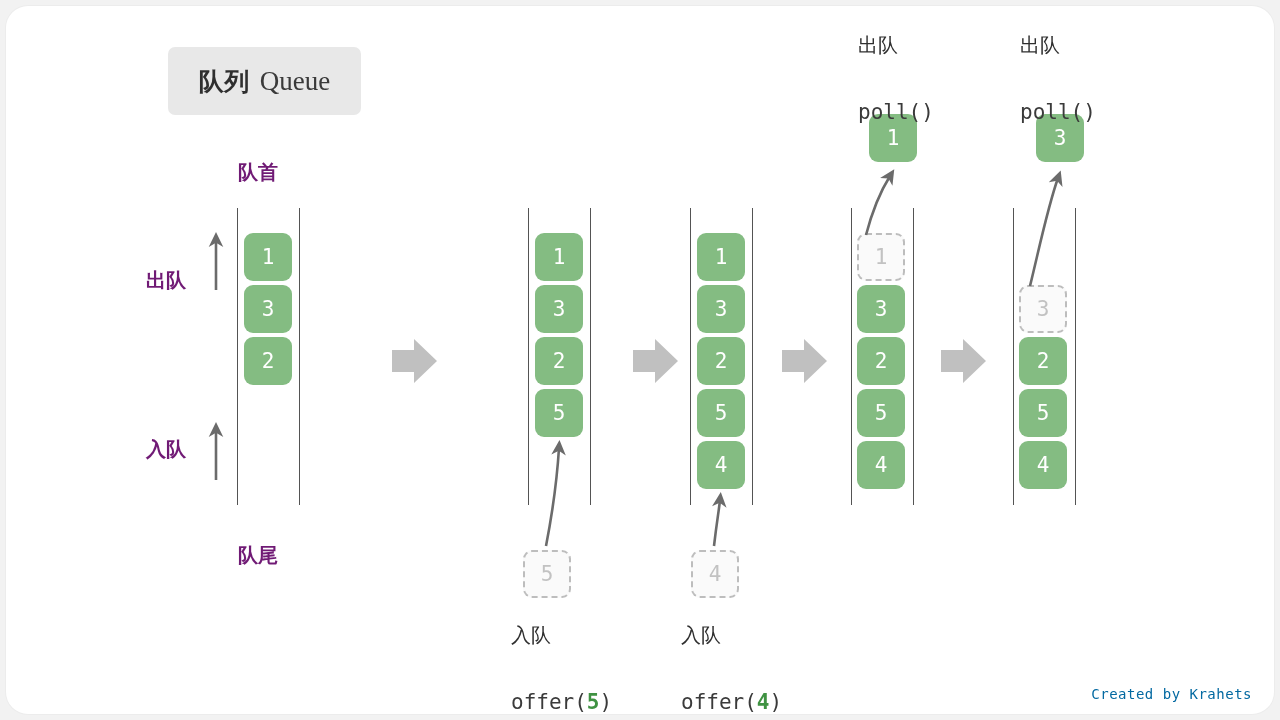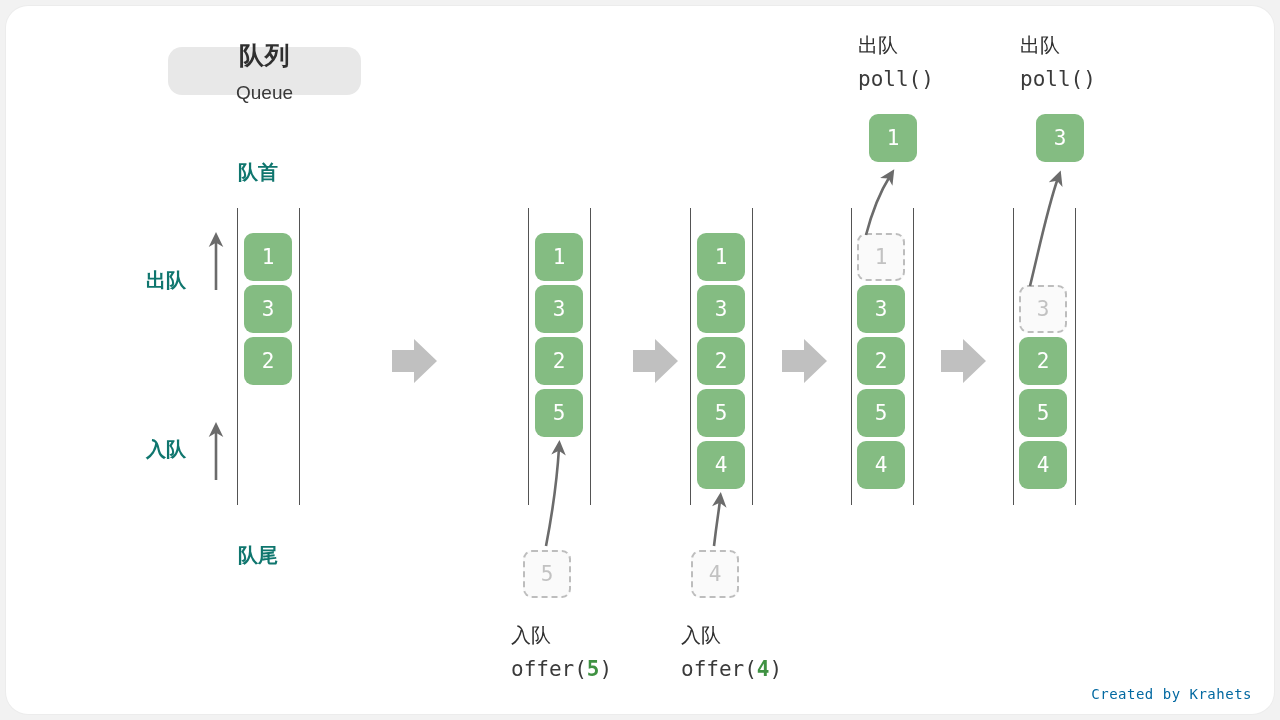--- a/index.html
+++ b/index.html
@@ -29,55 +29,55 @@
     border-radius: 22px;
     box-shadow: 0 0 0 1px #ececec;
   }
 
   
   .title-badge {
     position: absolute;
     left: 168px;
     top: 47px;
     width: 193px;
-    height: 48px;
+    height: 68px;
     background: #e8e8e8;
-    border-radius: 14px;
+    border-radius: 7px;
     display: flex;
     align-items: center;
     justify-content: center;
     gap: 10px;
-    flex-direction: column;
   }
   .title-cn {
     font-size: 25px;
     font-weight: bold;
     color: #2f2f2f;
     letter-spacing: 0.5px;
   }
   .title-en {
-    font-family: Liberation Sans, sans-serif;
-    font-size: 19px;
+    font-family: Liberation Serif, serif;
+    font-size: 27px;
     color: #3a3a3a;
   }
 
   
   .cn-label {
     position: absolute;
     font-size: 20px;
     font-weight: bold;
-    color: #0f766e;
+    color: #701a75;
     white-space: nowrap;
   }
   .mono-label {
     position: absolute;
     font-family: "DejaVu Sans Mono", "Liberation Mono", monospace;
     font-size: 21px;
     color: #3a3a3a;
     white-space: nowrap;
+    margin-top: 33px;
   }
   .cn-op {
     position: absolute;
     font-size: 20px;
     color: #2f2f2f;
     white-space: nowrap;
   }
   .arg-green { color: #3f9242; font-weight: bold; }
 
   

